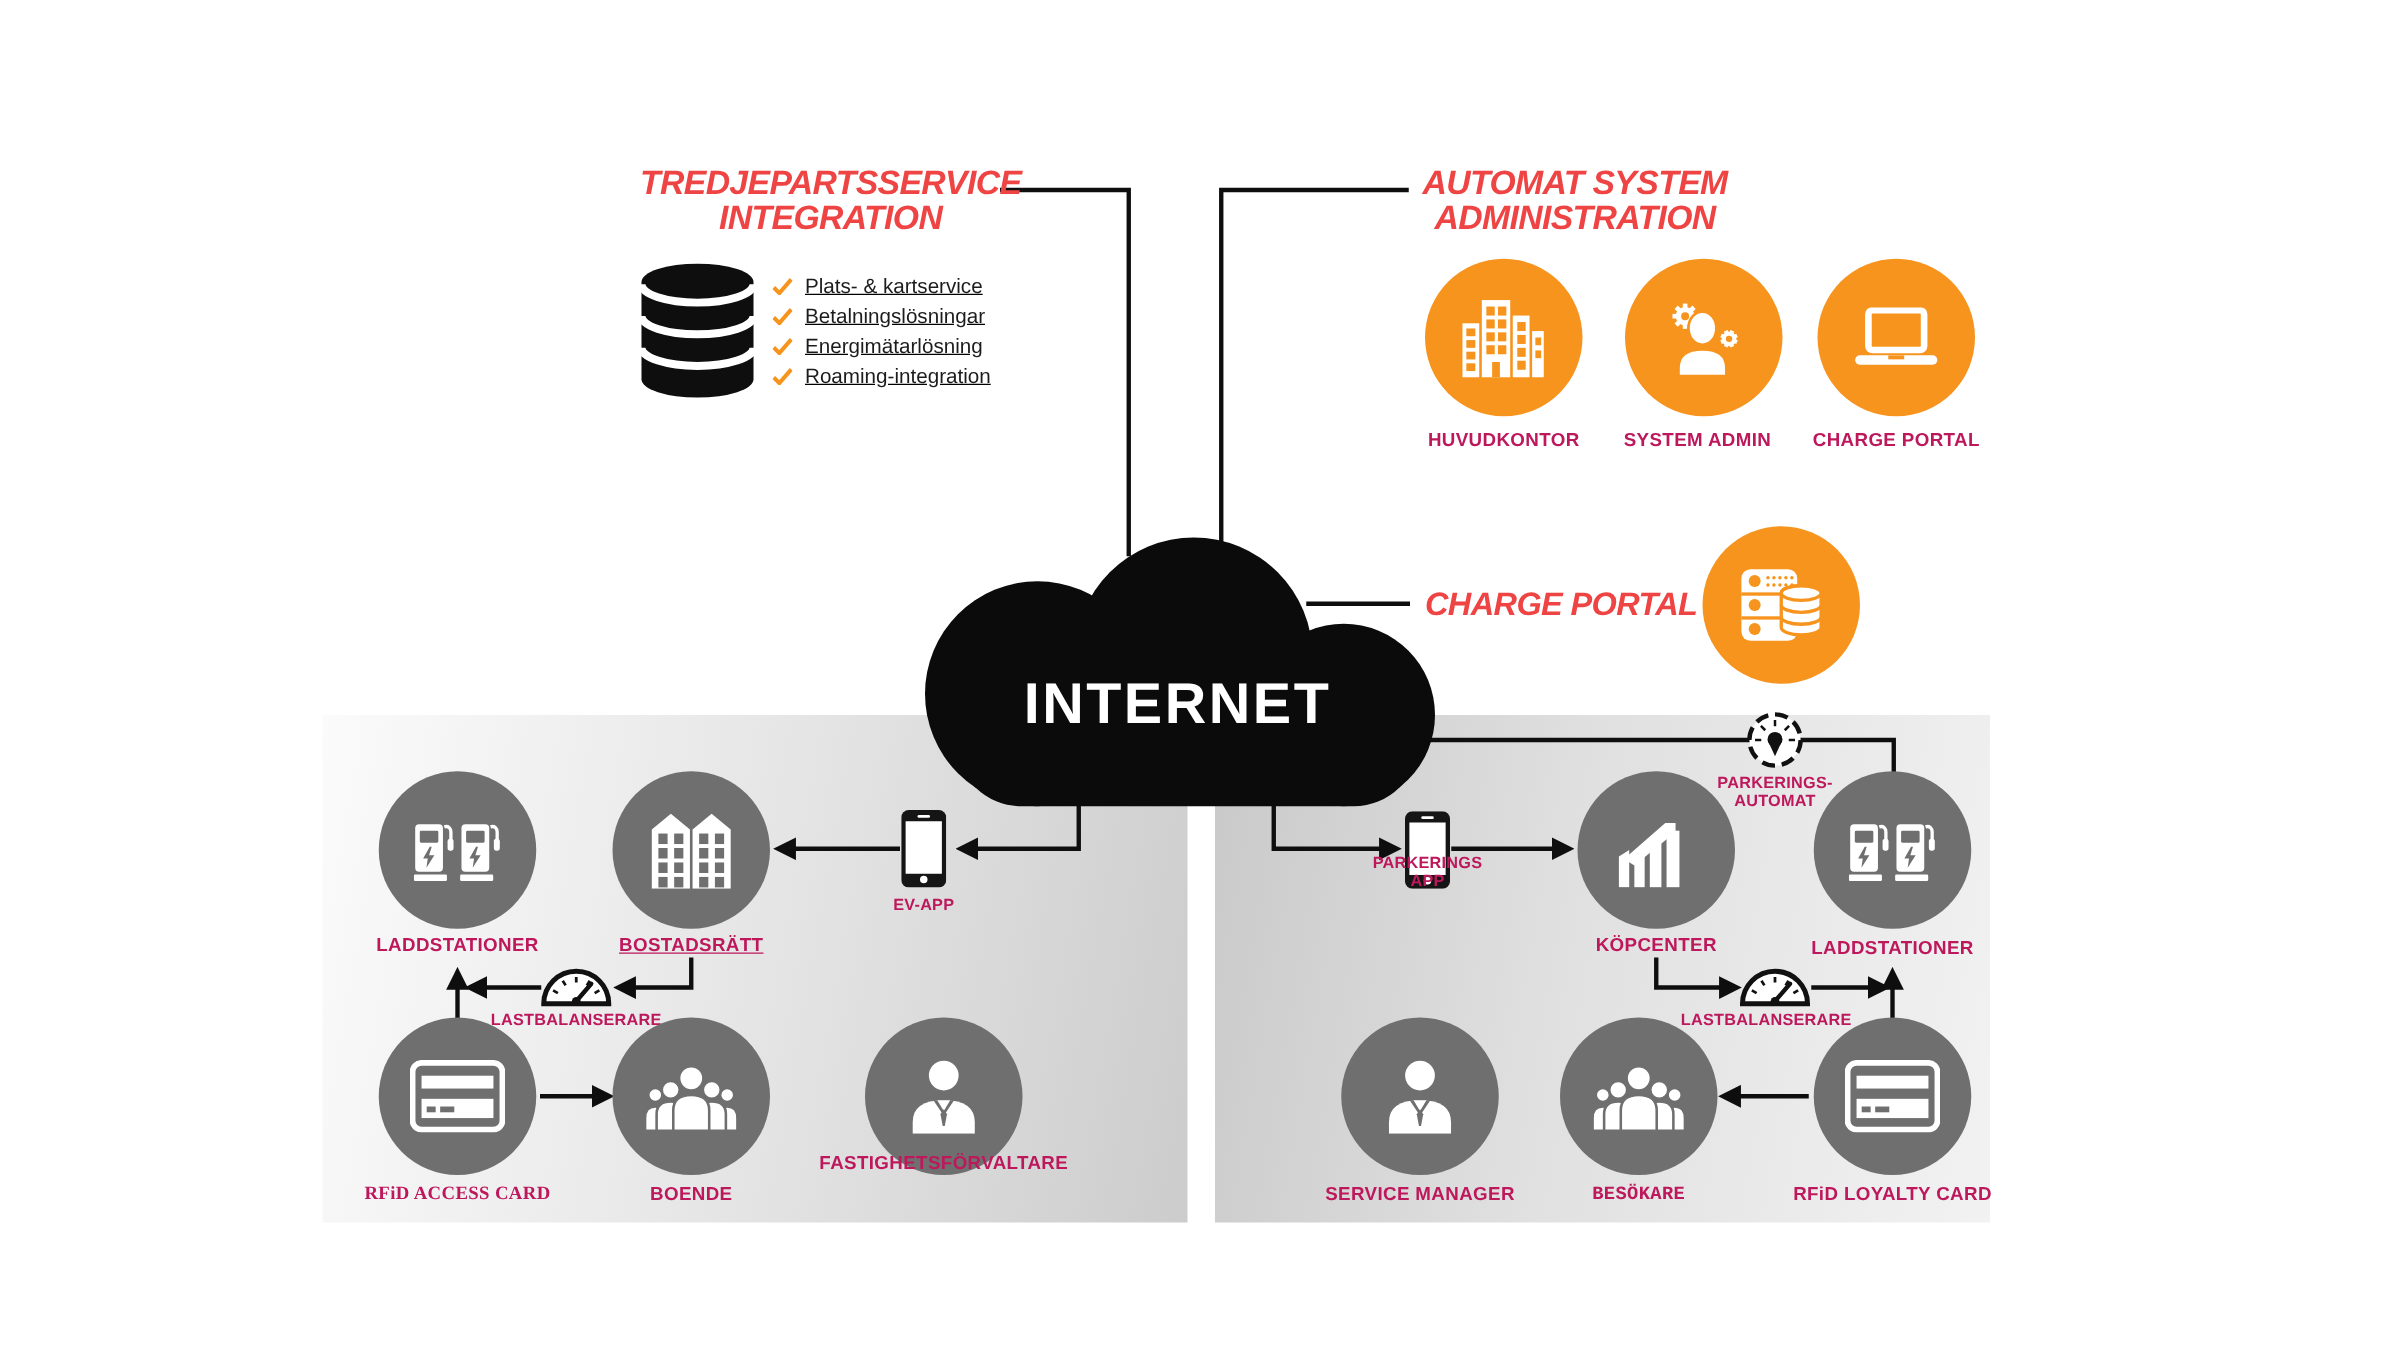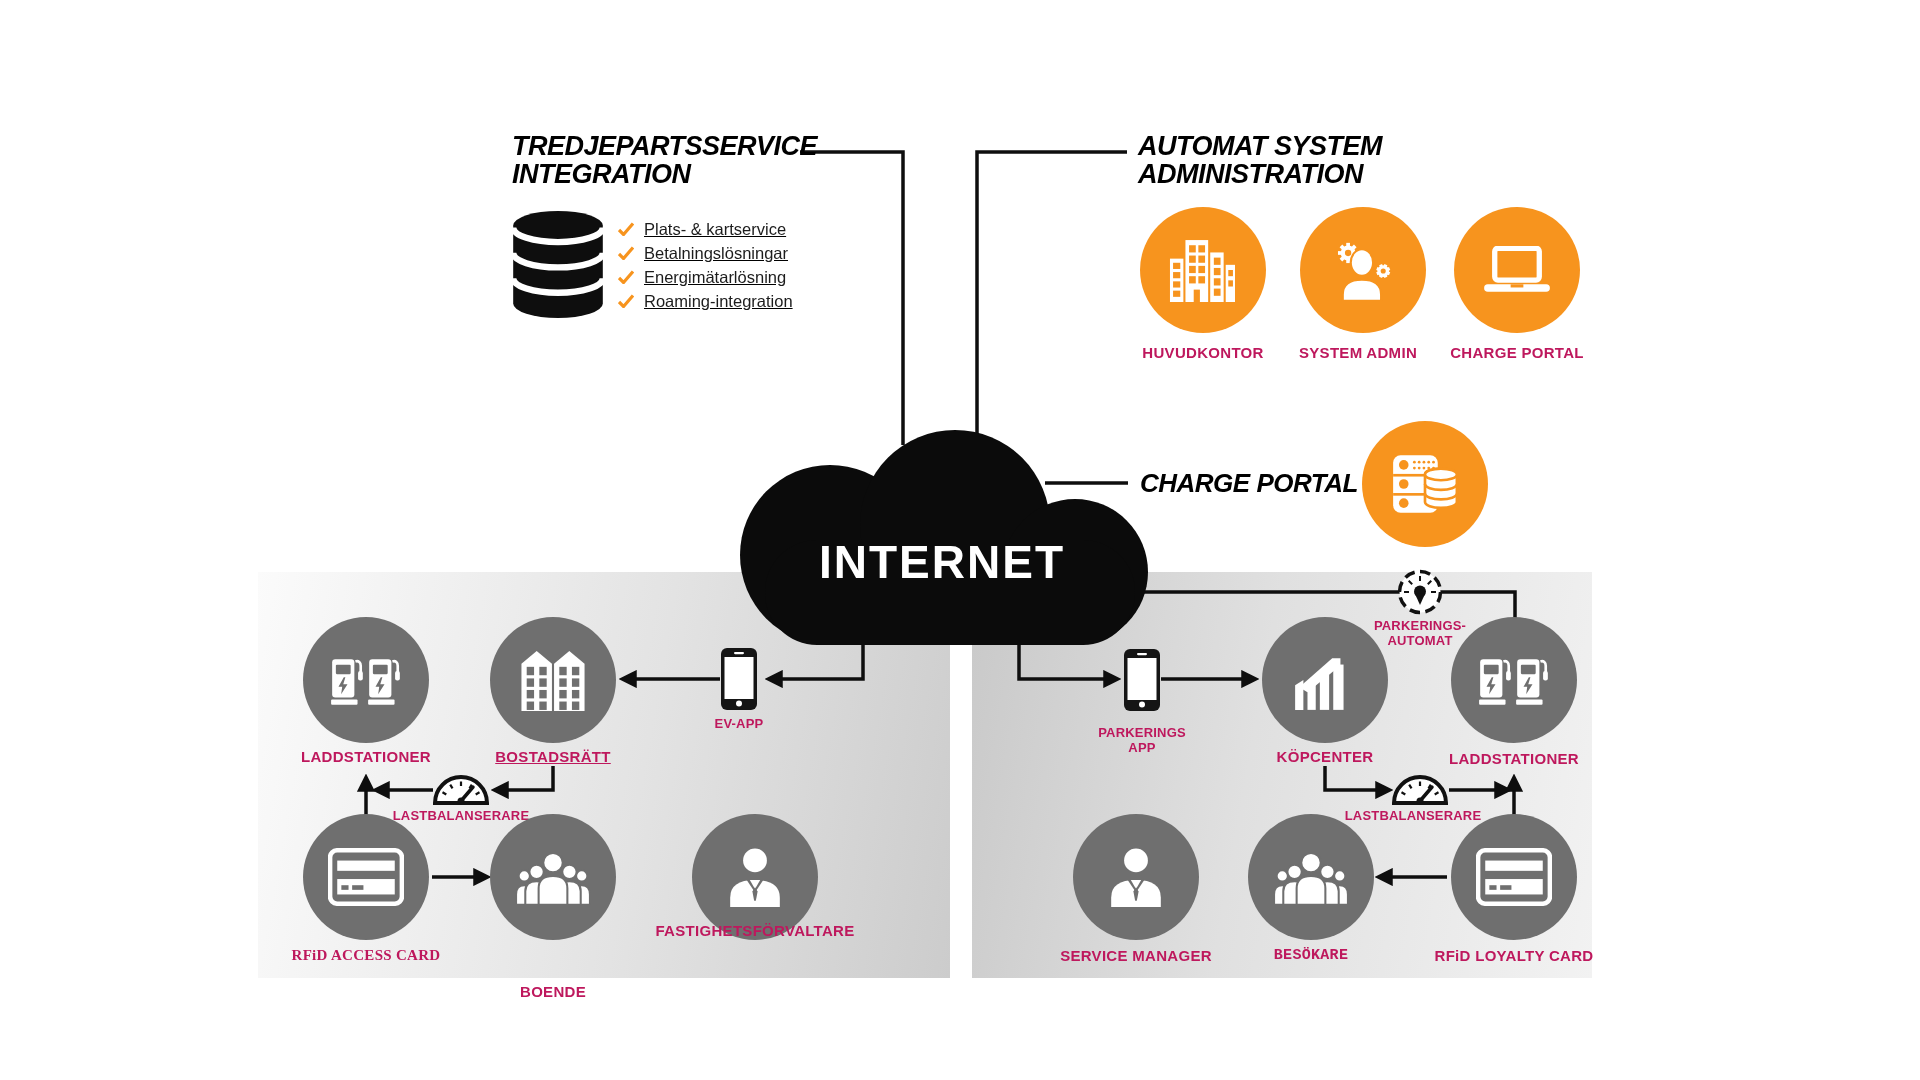--- a/index.html
+++ b/index.html
@@ -11,21 +11,21 @@
   svg.layer{position:absolute;left:0;top:0;}
   .circle{position:absolute;width:126px;height:126px;border-radius:50%;
           display:flex;align-items:center;justify-content:center;}
   .gray{background:#6F6F6F;}
   .orange{background:#F7941E;}
   .lbl{position:absolute;transform:translateX(-50%);font-size:15px;font-weight:bold;
        color:#be185d;white-space:nowrap;letter-spacing:.3px;}
   .lbl.small{font-size:13px;font-weight:bold;letter-spacing:.2px;}
   .lbl.two{text-align:center;line-height:15px;}
   .title{position:absolute;font-style:italic;font-weight:bold;font-size:27px;line-height:28px;
-         color:#000000;letter-spacing:-.5px;white-space:nowrap;}
+         color:#ef4444;letter-spacing:-.5px;white-space:nowrap;text-align:center;}
   .title.mid{font-size:26px;}
   #checklist{position:absolute;left:618px;top:219px;text-decoration:underline;}
   .chk-row{display:flex;align-items:center;gap:10px;height:20px;margin-bottom:4px;
            font-size:16.5px;color:#1c1c1c;}
   .phone{position:absolute;}
   .gauge{position:absolute;}
 </style>
 </head>
 <body>
 
@@ -290,40 +290,40 @@
         <path d="M58,54 V44 Q58,35 66,35 Q74,35 74,44 V54 Z"></path>
         <circle cx="22" cy="22" r="7"></circle>
         <path d="M11,54 V41 Q11,31 22,31 Q33,31 33,41 V54 Z"></path>
         <circle cx="54" cy="22" r="7"></circle>
         <path d="M43,54 V41 Q43,31 54,31 Q65,31 65,41 V54 Z"></path>
         <circle cx="38" cy="13" r="9.5"></circle>
         <path d="M24,54 V38 Q24,26 38,26 Q52,26 52,38 V54 Z"></path>
       </g>
     </svg>
   </div>
-  <div class="lbl" style="left:553px;top:947px;margin-top:36px;">BOENDE</div>
+  <div class="lbl" style="left:553px;top:947px;">BOENDE</div>
 
   <div class="circle gray" style="left:692px;top:814px;">
     <svg width="60" height="60" viewBox="0 0 58 58">
       <circle cx="29" cy="13" r="11.5" fill="#fff"></circle>
       <path d="M5,58 V49 Q5,32 29,32 Q53,32 53,49 V58 Z" fill="#fff"></path>
       <polygon points="21,32 29,44 37,32" fill="#6F6F6F"></polygon>
       <polygon points="24,32 29,40.5 34,32" fill="#fff"></polygon>
       <polygon points="29,39 31.5,43 29.8,52 28.2,52 26.5,43" fill="#6F6F6F"></polygon>
     </svg>
   </div>
   <div class="lbl" style="left:755px;top:922px;">FASTIGHETSFÖRVALTARE</div>
 
   <svg class="phone" style="left:1124px;top:649px;" width="36" height="62" viewBox="0 0 36 62">
     <rect x="0" y="0" width="36" height="62" rx="6" fill="#151515"></rect>
     <rect x="3.5" y="9" width="29" height="42" fill="#fff"></rect>
     <rect x="13" y="4" width="10" height="2.2" rx="1.1" fill="#fff"></rect>
     <circle cx="18" cy="55.5" r="3" fill="#fff"></circle>
   </svg>
-  <div class="lbl small two" style="left:1142px;top:725px;">
+  <div class="lbl small two" style="left:1142px;top:682px;">
     <div>PARKERINGS</div>
     <div>APP</div>
   </div>
 
   <div class="circle gray" style="left:1262px;top:617px;">
     <svg width="68" height="60" viewBox="0 0 66 58">
       <polygon points="8,36 40,8 48,8 48,15 16,41" fill="#fff"></polygon>
       <polygon points="4,34 12,29 12,58 4,58" fill="#fff"></polygon>
       <rect x="16" y="30" width="8" height="28" fill="#fff"></rect>
       <rect x="28" y="22" width="9" height="36" fill="#fff"></rect>

